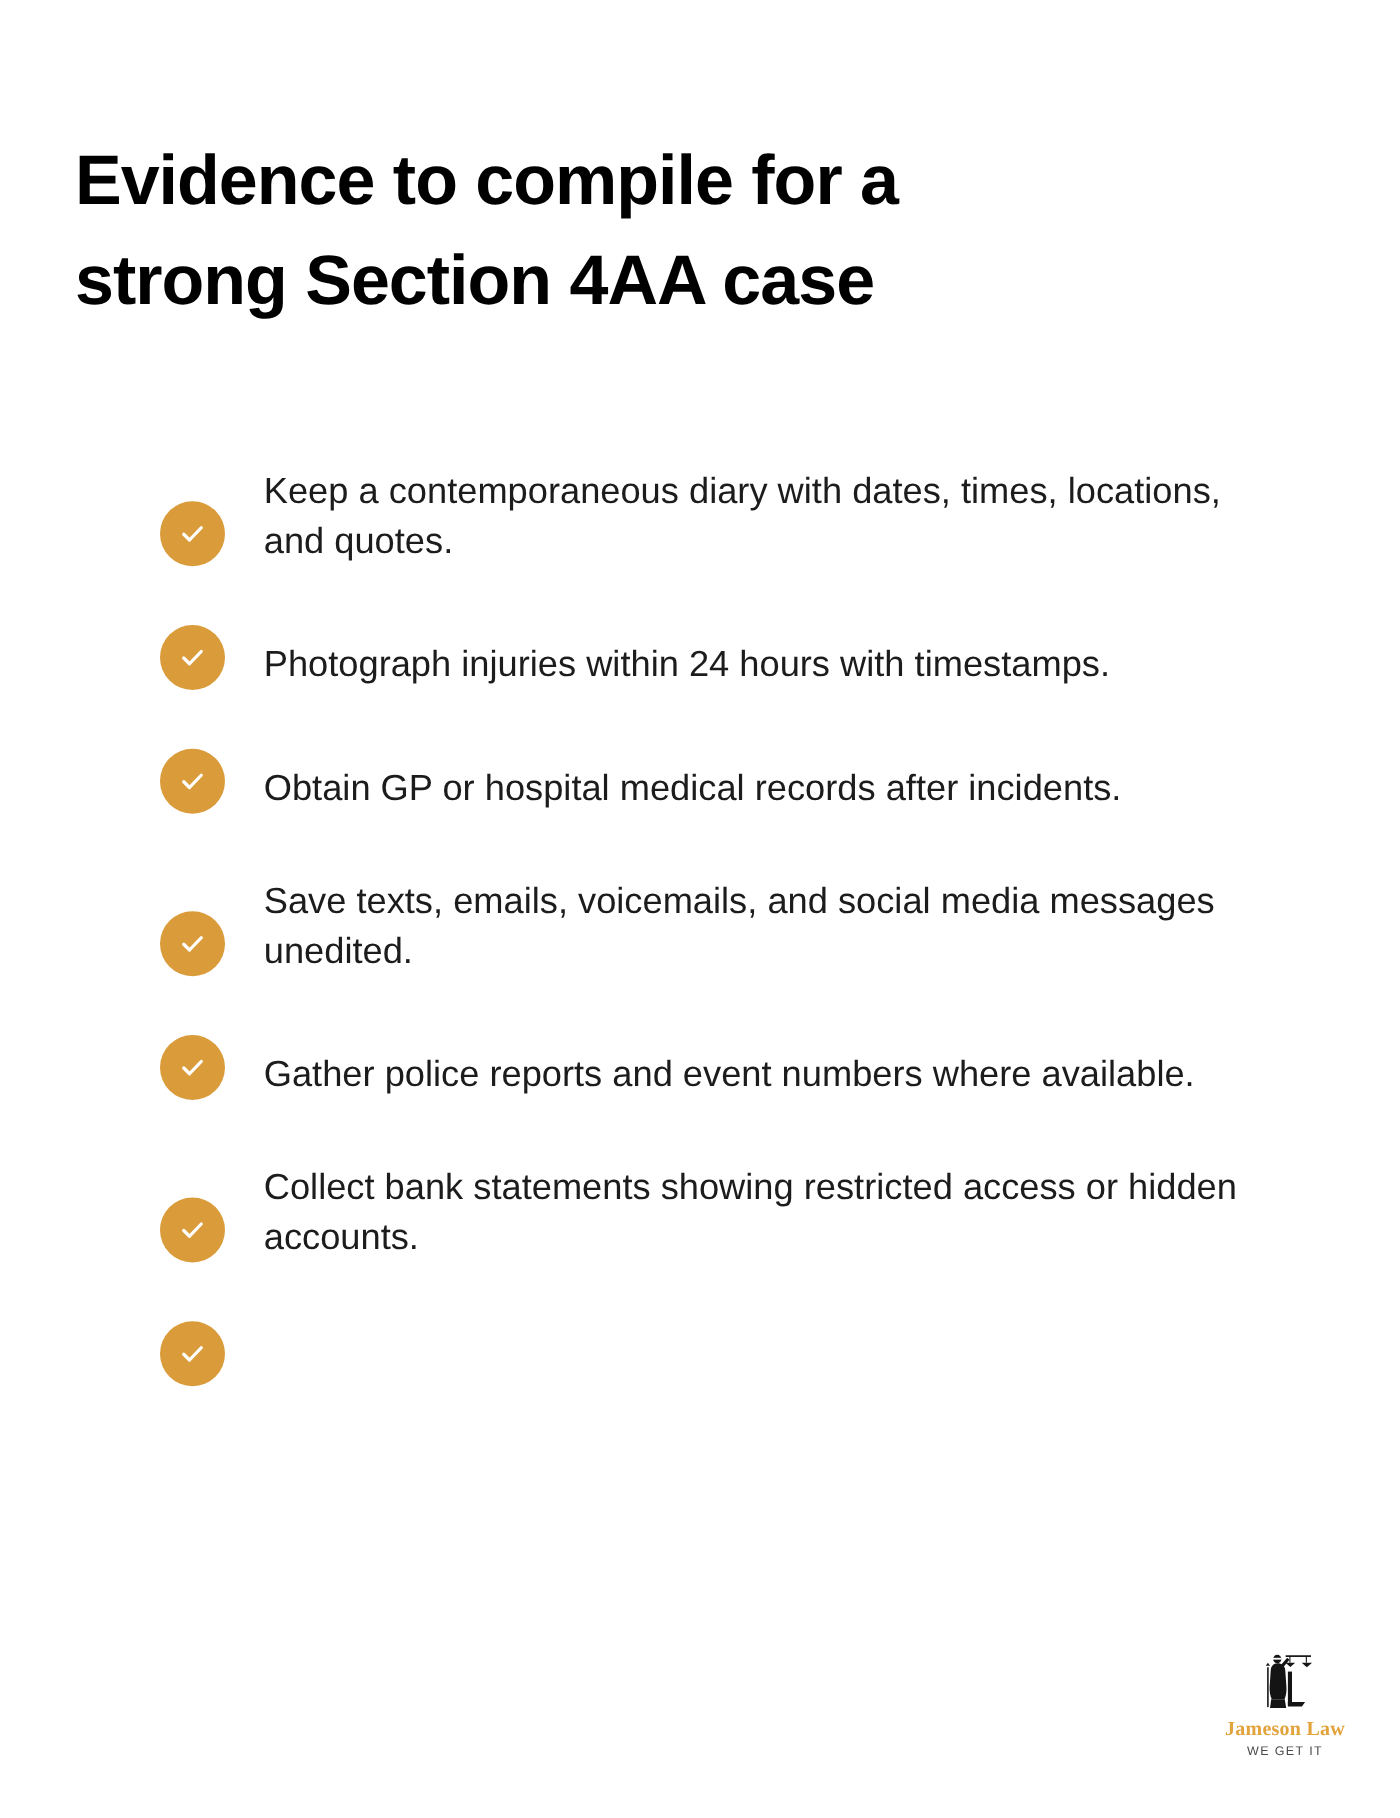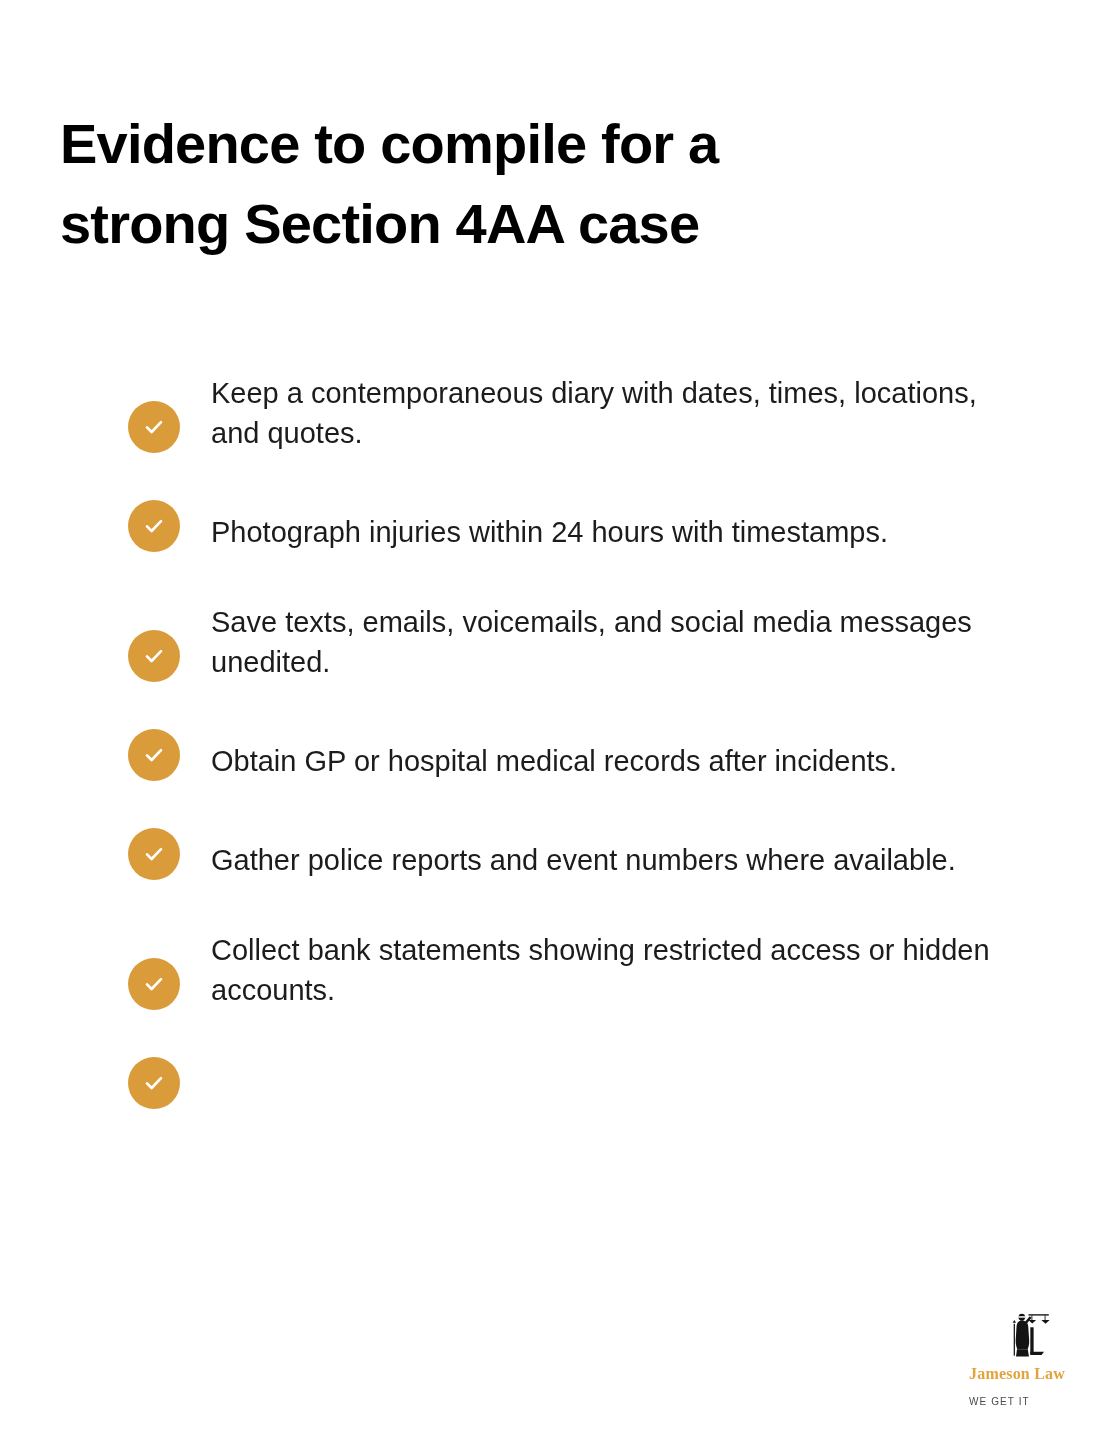--- a/index.html
+++ b/index.html
@@ -83,40 +83,41 @@
     padding-top: 5px;
     max-width: 812px;
   }
 
   
   .logo {
     position: absolute;
     right: 33px;
     bottom: 47px;
     width: 118px;
+    text-align: center;
   }
   .logo-mark {
     display: block;
     margin: 0 auto;
     width: 58px;
     height: 58px;
   }
   .logo-name {
     display: block;
     margin-top: 2px;
     font-family: "Liberation Serif", serif;
     font-weight: 700;
     font-size: 16px;
     letter-spacing: 0.2px;
     color: #e2a33c;
     line-height: 1.05;
   }
   .logo-tagline {
     display: block;
-    margin-top: 13px;
+    margin-top: 3px;
     font-family: "Liberation Sans", sans-serif;
     font-size: 10px;
     letter-spacing: 1.1px;
     color: #4a4a4a;
     line-height: 1.1;
   }
 </style>
 </head>
 <body>
 
@@ -146,30 +147,30 @@
       </span>
       <span class="check-text">Photograph injuries within 24 hours with timestamps.</span>
     </li>
 
     <li class="check-item">
       <span class="check-badge">
         <svg width="26" height="26" viewBox="0 0 26 26" aria-hidden="true">
           <path d="M6 13.4 L10.6 18 L20 8.2" fill="none" stroke="#ffffff" stroke-width="2.6" stroke-linecap="round" stroke-linejoin="round"></path>
         </svg>
       </span>
+      <span class="check-text">Obtain GP or hospital medical records after incidents.</span>
+    </li>
+
+    <li class="check-item">
+      <span class="check-badge">
+        <svg width="26" height="26" viewBox="0 0 26 26" aria-hidden="true">
+          <path d="M6 13.4 L10.6 18 L20 8.2" fill="none" stroke="#ffffff" stroke-width="2.6" stroke-linecap="round" stroke-linejoin="round"></path>
+        </svg>
+      </span>
       <span class="check-text">Save texts, emails, voicemails, and social media messages unedited.</span>
-    </li>
-
-    <li class="check-item">
-      <span class="check-badge">
-        <svg width="26" height="26" viewBox="0 0 26 26" aria-hidden="true">
-          <path d="M6 13.4 L10.6 18 L20 8.2" fill="none" stroke="#ffffff" stroke-width="2.6" stroke-linecap="round" stroke-linejoin="round"></path>
-        </svg>
-      </span>
-      <span class="check-text">Obtain GP or hospital medical records after incidents.</span>
     </li>
 
     <li class="check-item">
       <span class="check-badge">
         <svg width="26" height="26" viewBox="0 0 26 26" aria-hidden="true">
           <path d="M6 13.4 L10.6 18 L20 8.2" fill="none" stroke="#ffffff" stroke-width="2.6" stroke-linecap="round" stroke-linejoin="round"></path>
         </svg>
       </span>
       <span class="check-text">Gather police reports and event numbers where available.</span>
     </li>

